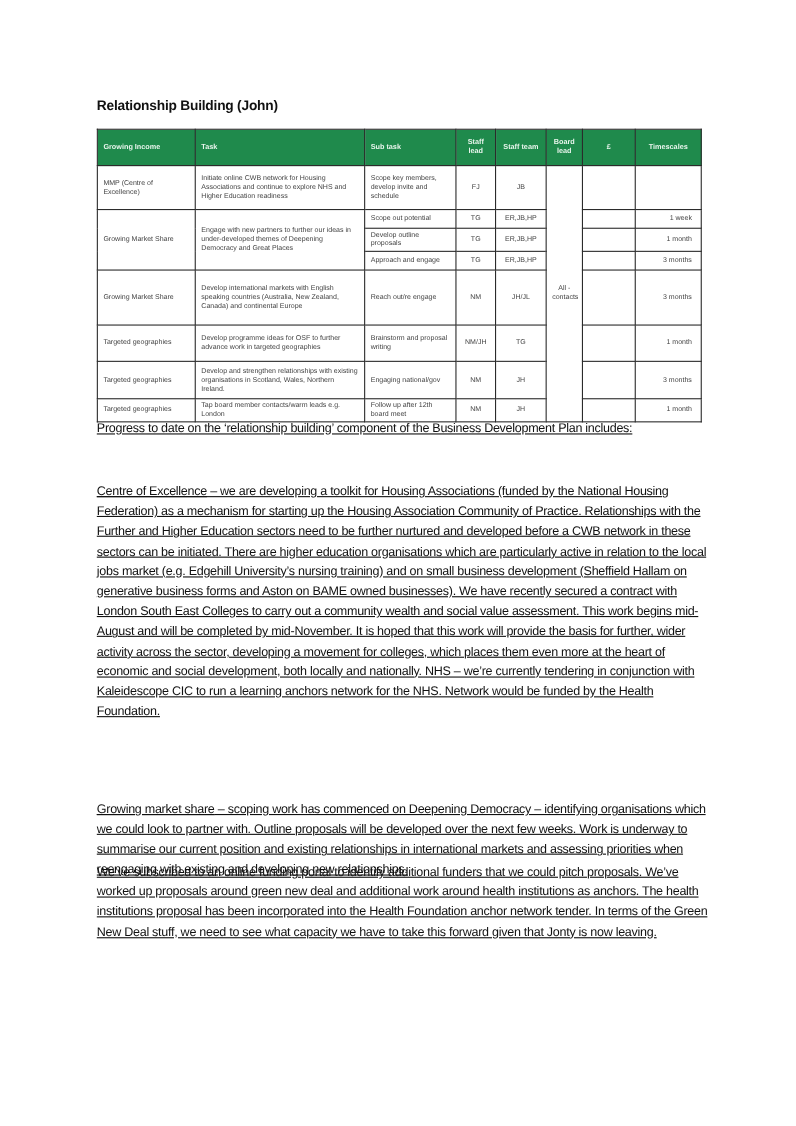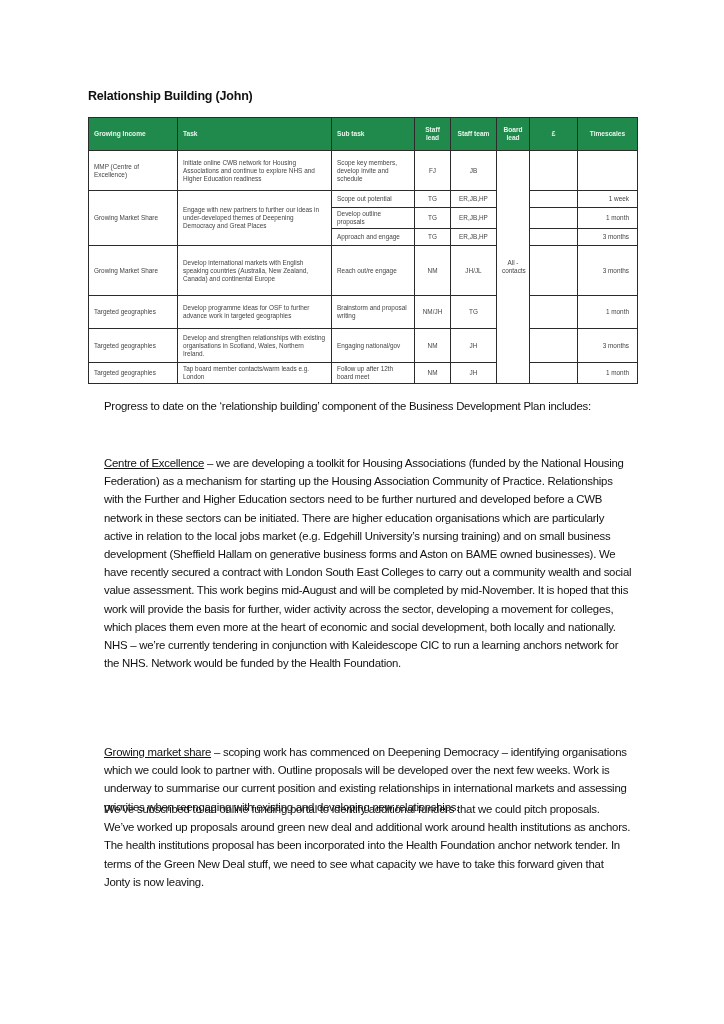--- a/index.html
+++ b/index.html
@@ -11,21 +11,21 @@
   table.plan { position: absolute; left: 88px; top: 117px; width: 549px; border-collapse: collapse;
                table-layout: fixed; font-size: 6.4px; line-height: 1.25; color: #444; }
   table.plan th { background: #1f8a4c; color: #e8f5ec; font-weight: bold; text-align: left;
                   padding: 3px 5px; border: 1px solid #2b2b2b; height: 26px; font-size: 6.6px; }
   table.plan th.c { text-align: center; }
   table.plan td { border: 1px solid #2b2b2b; padding: 2px 5px; vertical-align: middle; }
   table.plan td.c { text-align: center; }
   table.plan td.r { text-align: right; padding-right: 8px; }
   .body-text { position: absolute; left: 88px; width: 560px; font-size: 11.4px; line-height: 18.2px;
                color: #111; font-family: "Liberation Sans", sans-serif; letter-spacing: -0.25px; }
-  .body-text p { margin: 16px; }
+  .body-text p { margin: 0; text-decoration: underline; }
   .u { text-decoration: underline; }
 </style>
 </head>
 <body>
 
 <div class="page">
   <div class="title">Relationship Building (John)</div>
 
   <table class="plan">
     <colgroup>

